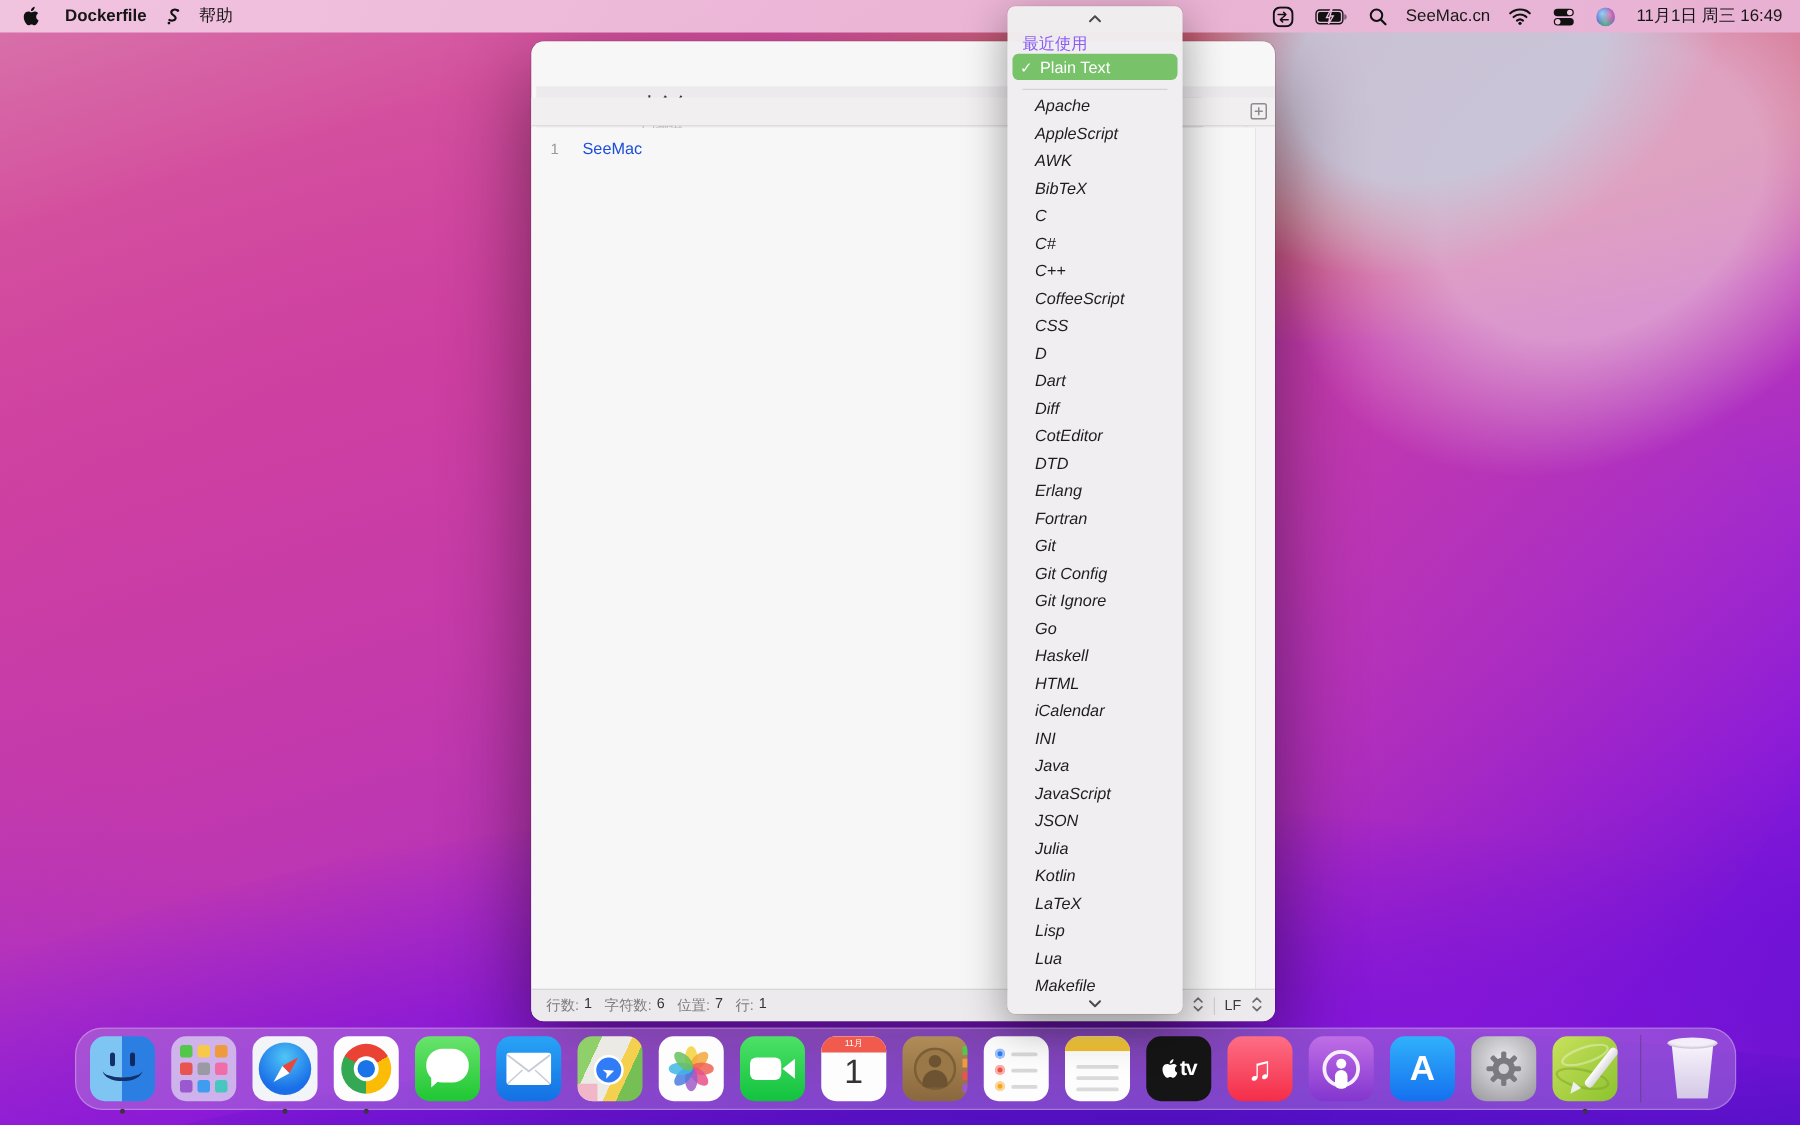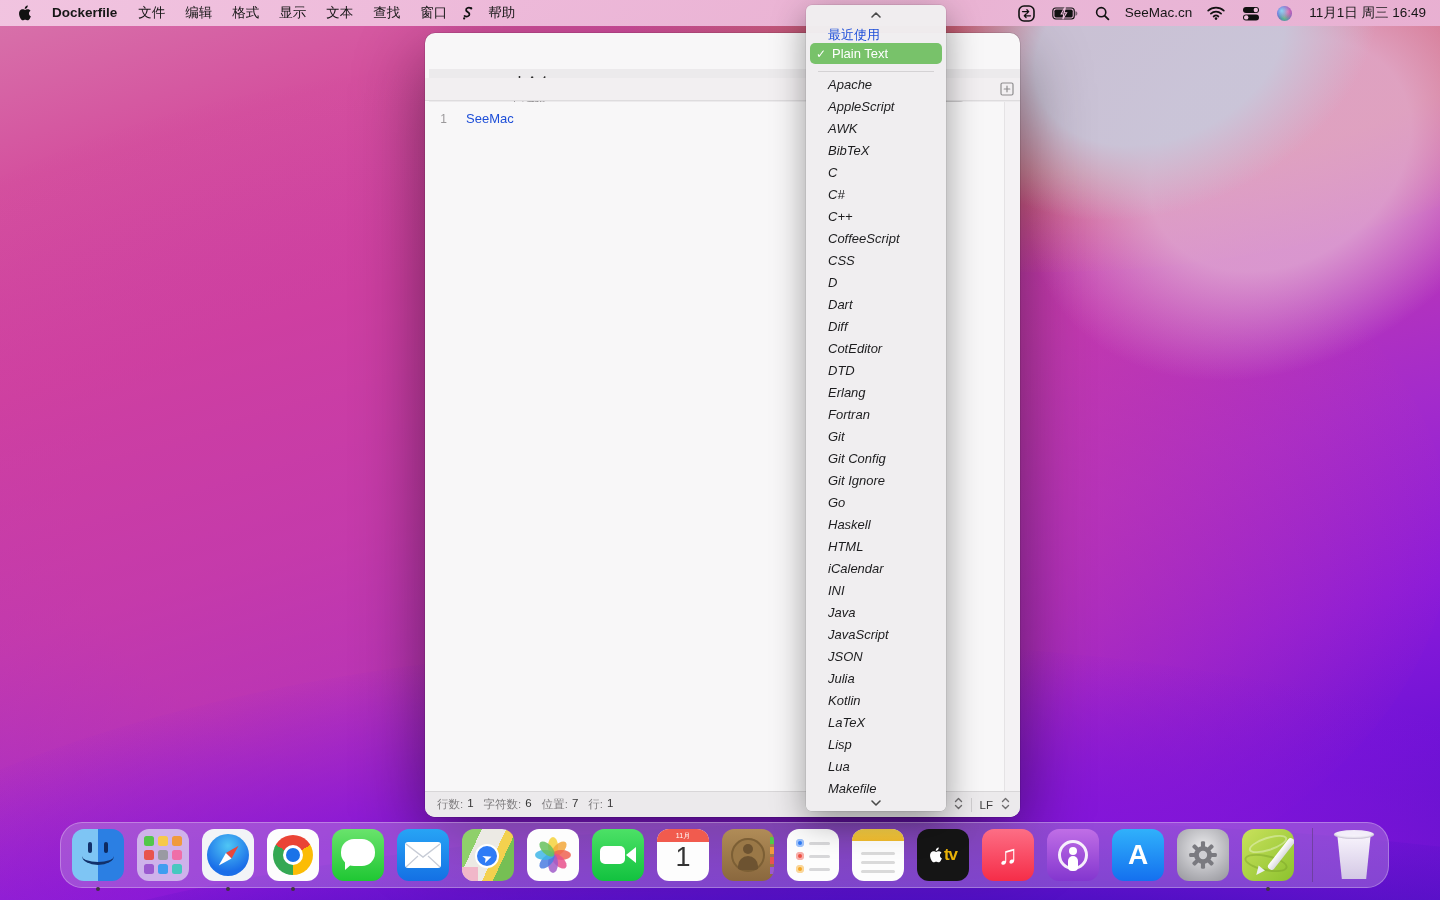--- a/index.html
+++ b/index.html
@@ -79,21 +79,21 @@
   .sb-right { display:flex; align-items:center; gap:8px; padding-right:10px; }
   .sb-divider { width:1px; height:14px; background:#cfcdcf; }
   .sb-le { color:#3c3c3c; }
 
   
   .dropdown { position:absolute; left:806px; top:5px; width:140px; height:806px; z-index:60;
     background:rgba(240,238,240,.98); border-radius:6px; overflow:hidden;
     box-shadow:0 10px 34px rgba(0,0,0,.38), 0 0 0 0.5px rgba(0,0,0,.12); font-size:13px; }
   .dd-up { position:absolute; top:3px; left:0; width:100%; height:14px;
     display:flex; justify-content:center; align-items:center; }
-  .dd-recent { position:absolute; top:21px; left:22px; color:#1d4ed8; }
+  .dd-recent { position:absolute; top:21px; left:12px; color:#8b5cf6; }
   .dd-selected { position:absolute; top:38px; left:4px; width:132px; height:21px;
     border-radius:5px; display:flex; align-items:center; color:#fff; }
   .dd-check { width:22px; text-align:center; font-size:12px; }
   .dd-sep { position:absolute; top:66px; left:12px; width:116px; height:1px; background:#d4d2d4; }
   .dd-list { position:absolute; top:69px; left:0; width:100%;font-style:italic; }
   .dd-item { height:22px; line-height:22px; padding-left:22px; color:#1d1d1f; white-space:nowrap; }
   .dd-down { position:absolute; bottom:0; left:0; width:100%; height:17px;
     background:rgba(240,238,240,1); border-radius:0 0 6px 6px;
     display:flex; justify-content:center; align-items:center; }
 
@@ -126,29 +126,20 @@
 </div>
 
 <div class="menubar">
   <div class="mb-left">
     <span class="mb-apple">
       <svg width="13" height="16" viewBox="0 0 17 21">
           <path fill="#111" d="M14.3 11.1c0-2.4 2-3.6 2.1-3.7-1.1-1.7-2.9-1.9-3.5-1.9-1.5-.2-2.9.9-3.6.9-.8 0-1.9-.9-3.2-.8-1.6 0-3.1.9-4 2.4-1.7 2.9-.4 7.2 1.2 9.6.8 1.2 1.8 2.5 3 2.4 1.2 0 1.7-.8 3.1-.8 1.4 0 1.9.8 3.2.8 1.3 0 2.2-1.2 3-2.4.9-1.4 1.3-2.7 1.3-2.8-.1 0-2.6-1-2.6-3.7zM11.8 3.7c.7-.8 1.1-2 1-3.1-1 0-2.2.7-2.9 1.5-.6.7-1.2 1.9-1 3 1.1.1 2.2-.6 2.9-1.4z"></path>
         </svg>
     </span>
     <span class="mb-item mb-app">Dockerfile</span>
-    <span id="mb-menus" style="display:flex;">
-        <span class="mb-item">文件</span>
-        <span class="mb-item">编辑</span>
-        <span class="mb-item">格式</span>
-        <span class="mb-item">显示</span>
-        <span class="mb-item">文本</span>
-        <span class="mb-item">查找</span>
-        <span class="mb-item">窗口</span>
-      </span>
     <span class="mb-item mb-ic">
       <svg width="13" height="15" viewBox="0 0 14 16">
           <path d="M10.5 2.2c-2.6-1.4-5.4.2-5 2.3.3 1.8 3.4 2.2 3.6 4.2.2 2.1-2.8 3.3-5.3 2" fill="none" stroke="#111" stroke-width="1.9" stroke-linecap="round"></path>
           <circle cx="11" cy="2.6" r="1.2" fill="#111"></circle>
           <circle cx="3.4" cy="13.3" r="1.2" fill="#111"></circle>
         </svg>
     </span>
     <span class="mb-item">帮助</span>
   </div>
   <div class="mb-right">
@@ -430,21 +421,21 @@
     <span style="position:absolute;left:9px;top:23px;width:34px;height:2.5px;border-radius:2px;background:#dadada;"></span>
         <span style="position:absolute;left:9px;top:32px;width:34px;height:2.5px;border-radius:2px;background:#dadada;"></span>
         <span style="position:absolute;left:9px;top:41px;width:34px;height:2.5px;border-radius:2px;background:#dadada;"></span>
       </div>
     </div>
     <div class="dock-app">
       <div class="dicon" style="background:#151515;display:flex;align-items:center;justify-content:center;gap:2px;">
     <svg width="13" height="16" viewBox="0 0 17 21">
           <path fill="#fff" d="M14.3 11.1c0-2.4 2-3.6 2.1-3.7-1.1-1.7-2.9-1.9-3.5-1.9-1.5-.2-2.9.9-3.6.9-.8 0-1.9-.9-3.2-.8-1.6 0-3.1.9-4 2.4-1.7 2.9-.4 7.2 1.2 9.6.8 1.2 1.8 2.5 3 2.4 1.2 0 1.7-.8 3.1-.8 1.4 0 1.9.8 3.2.8 1.3 0 2.2-1.2 3-2.4.9-1.4 1.3-2.7 1.3-2.8-.1 0-2.6-1-2.6-3.7zM11.8 3.7c.7-.8 1.1-2 1-3.1-1 0-2.2.7-2.9 1.5-.6.7-1.2 1.9-1 3 1.1.1 2.2-.6 2.9-1.4z"></path>
         </svg>
-    <span style="color:#eab308;font-size:17px;font-weight:bold;letter-spacing:-1px;">tv</span>
+    <span style="color:#ffffff;font-size:17px;font-weight:bold;letter-spacing:-1px;">tv</span>
       </div>
     </div>
     <div class="dock-app">
       <div class="dicon" style="background:linear-gradient(180deg,#fd6e85,#f52d48);display:flex;align-items:center;justify-content:center;">
     <span style="color:#fff;font-size:27px;">♫</span>
       </div>
     </div>
     <div class="dock-app">
       <div class="dicon" style="background:linear-gradient(180deg,#c06ee6,#8336cf);">
     <div style="position:absolute;left:11px;top:11px;width:30px;height:30px;border-radius:50%;border:3px solid rgba(255,255,255,.9);"></div>

